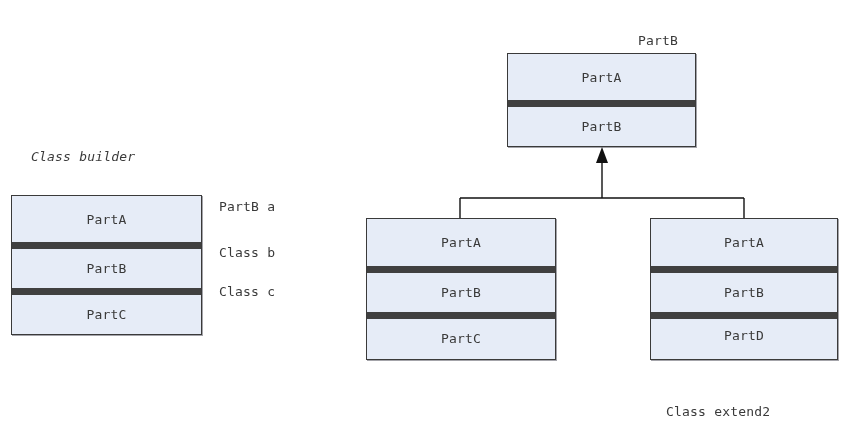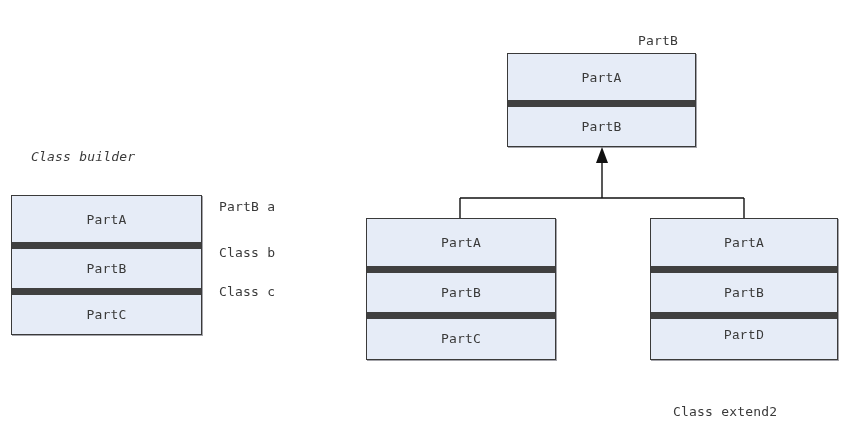--- a/index.html
+++ b/index.html
@@ -117,18 +117,18 @@
   <div class="class-box" style="left:366px; top:218px; width:190px; height:142px;">
     <div class="class-row" style="height:46.6px;">PartA</div>
     <div class="class-row" style="height:46.6px;">PartB</div>
     <div class="class-row" style="height:46.6px;">PartC</div>
   </div>
 
 
   <div class="class-box" style="left:650px; top:218px; width:188px; height:142px;">
     <div class="class-row" style="height:46.6px;">PartA</div>
     <div class="class-row" style="height:46.6px;">PartB</div>
-    <div class="class-row" style="height:40px;font-family:Liberation Mono, monospace;">PartD</div>
+    <div class="class-row" style="height:40px;">PartD</div>
   </div>
 
-  <div class="caption" style="left:666px; top:404px;margin-left:7px;">Class extend2</div>
+  <div class="caption" style="left:666px; top:404px;">Class extend2</div>
 
 </div>
 
 </body></html>

